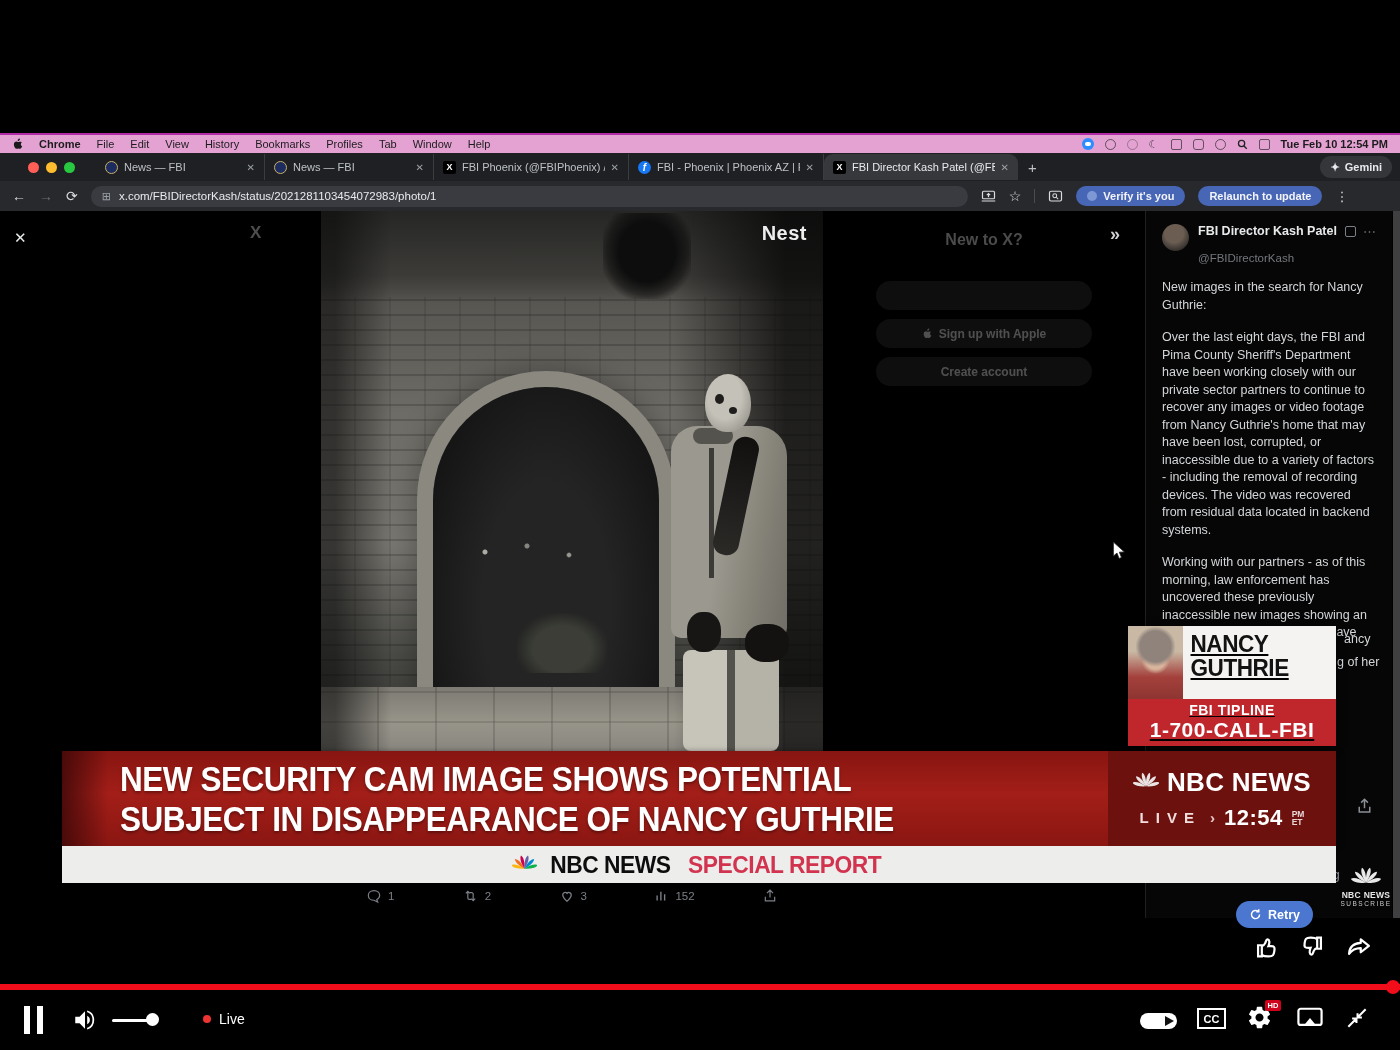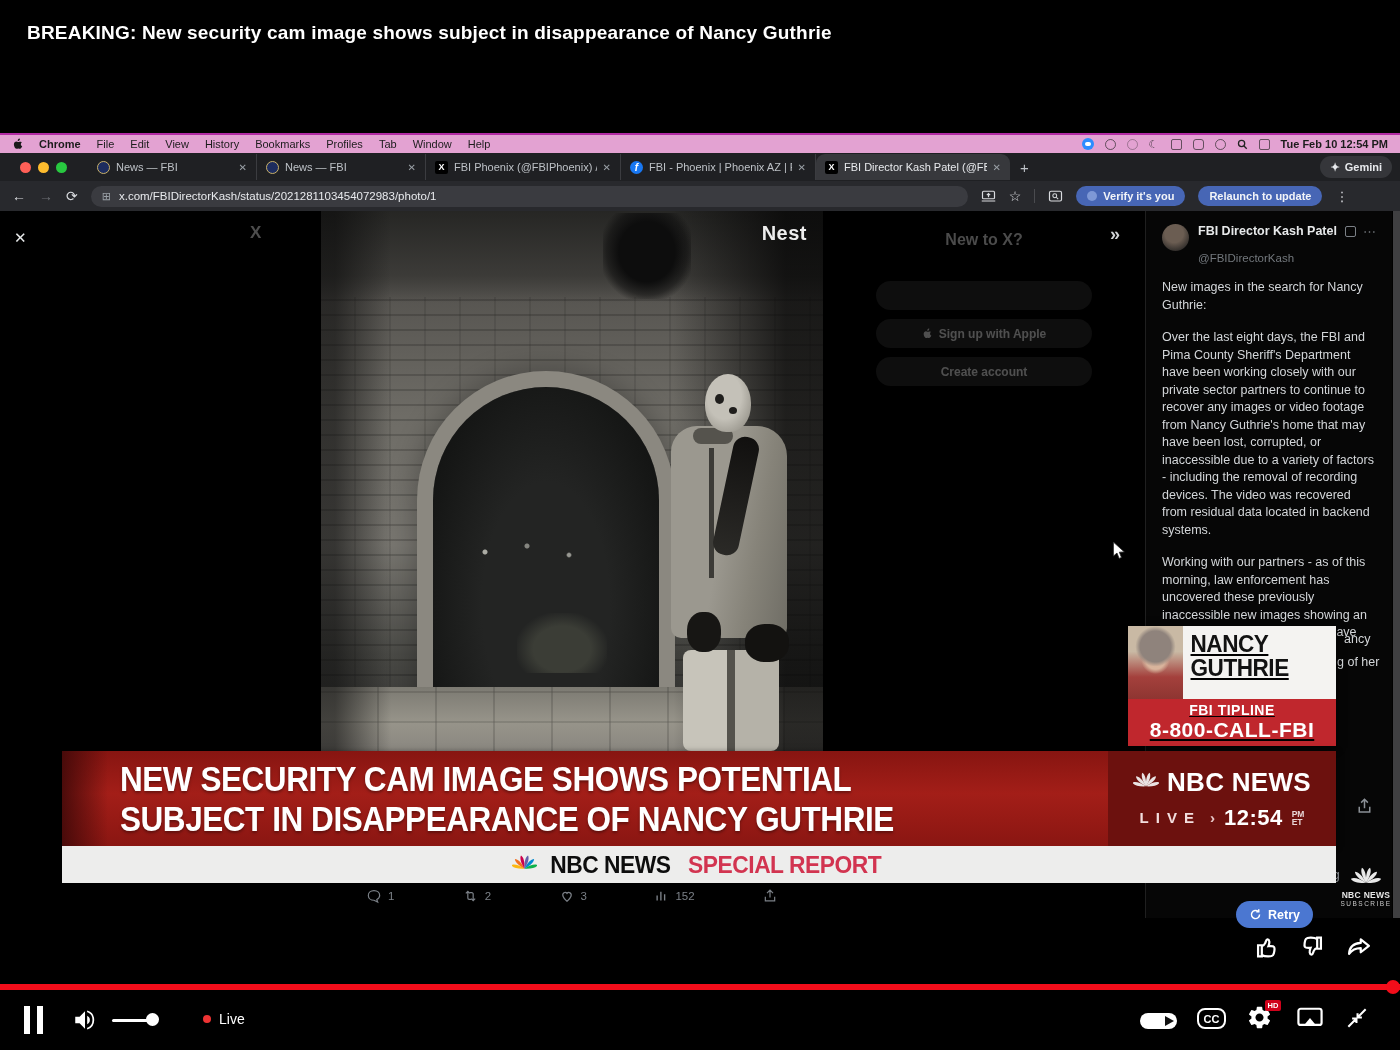--- a/index.html
+++ b/index.html
@@ -17,21 +17,21 @@
   .mi.bold{font-weight:bold;}
   .mb-right{margin-left:auto;display:flex;align-items:center;gap:11px;}
   .zoomdot{width:12px;height:12px;border-radius:50%;background:#2d8cff;display:inline-block;position:relative;}
   .zoomdot:after{content:"";position:absolute;left:3px;top:4px;width:6px;height:4px;border-radius:2px;background:#fff;}
   .sicon{width:11px;height:11px;opacity:.65;display:inline-block;position:relative;}
   .sicon.ring{border:1.5px solid #222;border-radius:50%;box-sizing:border-box;}
   .sicon.sq{border:1.5px solid #222;border-radius:2px;box-sizing:border-box;}
   .sicon.moon{font-size:11px;line-height:11px;border:none;opacity:.9;}
   .clock{font-size:11px;font-weight:700;white-space:nowrap;}
   
-  .tabbar{position:absolute;left:0;top:20px;width:100%;height:28px;background:#1f2023;display:flex;align-items:center;padding-left:20px;box-sizing:border-box;}
+  .tabbar{position:absolute;left:0;top:20px;width:100%;height:28px;background:#1f2023;display:flex;align-items:center;padding-left:28px;box-sizing:border-box;}
   .tl{width:11px;height:11px;border-radius:50%;margin-right:7px;}
   .tl.r{background:#ff5f57;} .tl.y{background:#febc2e;} .tl.g{background:#28c840;}
   .tab{display:flex;align-items:center;gap:6px;height:26px;padding:0 9px;max-width:176px;min-width:150px;
        font-size:11px;color:#bdc1c6;border-right:1px solid #3b3c40;overflow:hidden;}
   .tab .lbl{white-space:nowrap;overflow:hidden;text-overflow:clip;flex:1;}
   .tab .cls{color:#9aa0a6;font-size:10px;flex:none;}
   .tab.active{background:#37383c;border-radius:9px 9px 0 0;color:#e8eaed;border-right:none;}
   .fav{width:13px;height:13px;flex:none;border-radius:50%;}
   .fav.fbi{background:#1d2c5e;border:1px solid #c9b169;box-sizing:border-box;}
   .fav.x{border-radius:2px;background:#000;color:#fff;font-size:9px;font-weight:bold;display:flex;align-items:center;justify-content:center;}
@@ -170,35 +170,34 @@
   .pause{position:absolute;left:24px;top:1006px;width:22px;height:28px;}
   .pause i{position:absolute;top:0;width:6px;height:28px;background:#fff;}
   .pause i.b2{left:13px;} .pause i.b1{left:0;}
   .speaker{position:absolute;left:72px;top:1007px;}
   .volline{position:absolute;left:112px;top:1019px;width:46px;height:3px;background:#fff;border-radius:2px;}
   .volknob{position:absolute;left:146px;top:1013px;width:13px;height:13px;border-radius:50%;background:#fff;}
   .livebadge{position:absolute;left:203px;top:1011px;display:flex;align-items:center;gap:8px;color:#fff;font-size:14px;}
   .reddot{width:8px;height:8px;border-radius:50%;background:#e33;}
   .autoplay{position:absolute;left:1140px;top:1013px;width:37px;height:16px;border-radius:9px;background:#fff;}
   .autoplay:after{content:"";position:absolute;right:3px;top:3px;border-left:9px solid #111;border-top:5px solid transparent;border-bottom:5px solid transparent;}
-  .ccbtn{position:absolute;left:1197px;top:1008px;width:29px;height:21px;border:2.5px solid #fff;border-radius:8px;
+  .ccbtn{position:absolute;left:1197px;top:1008px;width:29px;height:21px;border:2.5px solid #fff;border-radius:0;
          color:#fff;font-size:11px;font-weight:bold;display:flex;align-items:center;justify-content:center;box-sizing:border-box;}
   .gearwrap{position:absolute;left:1246px;top:1004px;width:30px;height:30px;}
   .hd{position:absolute;left:19px;top:-4px;background:#d0021b;color:#fff;font-size:7.5px;font-weight:bold;
       padding:1px 2.5px;border-radius:2px;}
   .castbtn{position:absolute;left:1296px;top:1007px;}
   .minibtn{position:absolute;left:1344px;top:1005px;}
   svg{display:block;}
 </style>
 </head>
 <body>
 
 <div id="stage">
 
-  <div class="headline">BREAKING: New security cam image shows subject in disappearance of Nancy Guthrie</div>
 
   <div class="screen">
     <div class="topline"></div>
 
     <div class="menubar">
       <svg width="11" height="13" viewBox="0 0 15 18">
           <path fill="#1a1a1a" d="M8.5 1.8c.9-1 2.4-1.1 2.4-1.1s.2 1.5-.7 2.5c-.9 1-2.3 1-2.3 1s-.3-1.4.6-2.4zM11.3 5.1c1.2 0 2.4.7 2.4.7s-1.6.9-1.6 2.8c0 2.1 1.9 2.8 1.9 2.8s-1.4 3.6-3.2 3.6c-.8 0-1.3-.5-2.2-.5-.9 0-1.6.5-2.3.5-1.8 0-3.8-3.4-3.8-6.1 0-2.5 1.8-3.9 3.4-3.9 1 0 1.8.6 2.3.6.5 0 1.7-.5 3.1-.5z"></path>
         </svg>
       <span class="mi bold">Chrome</span>
       <span class="mi">File</span>
@@ -371,21 +370,21 @@
       <div class="gbox">
         <div class="gwhite">
           <div class="gphoto"></div>
           <div class="gname">
             <div>NANCY</div>
             <div>GUTHRIE</div>
           </div>
         </div>
         <div class="gred">
           <div class="gtip">FBI TIPLINE</div>
-          <div class="gnum">8-800-CALL-FBI</div>
+          <div class="gnum">1-700-CALL-FBI</div>
         </div>
       </div>
 
       <div class="banner">
         <div class="bleft">
           <div class="bl1">NEW SECURITY CAM IMAGE SHOWS POTENTIAL</div>
           <div class="bl2">SUBJECT IN DISAPPEARANCE OF NANCY GUTHRIE</div>
         </div>
         <div class="bright">
           <div class="brand">

